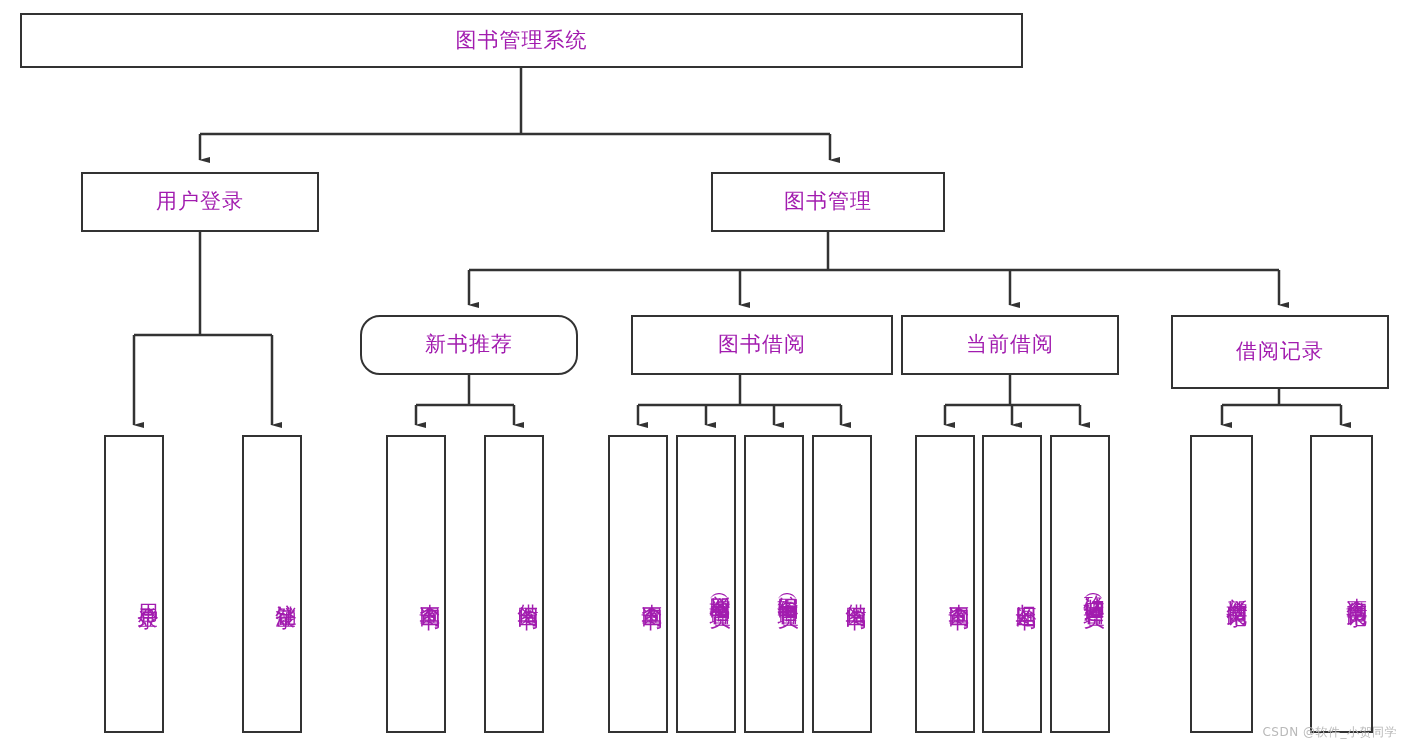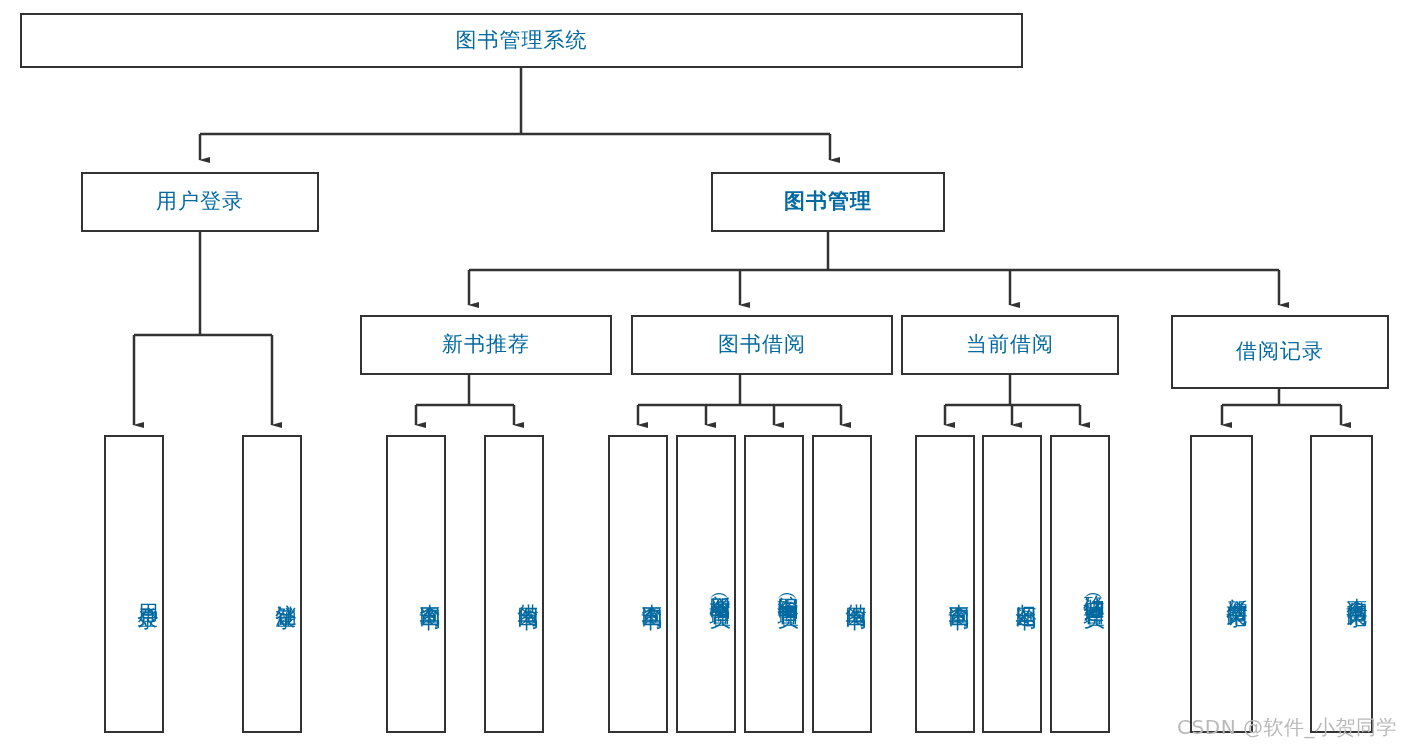--- a/index.html
+++ b/index.html
@@ -24,21 +24,21 @@
     pointer-events: none;
   }
   .node {
     position: absolute;
     box-sizing: border-box;
     border: 2px solid #333333;
     background: #ffffff;
     display: flex;
     align-items: center;
     justify-content: center;
-    color: #0369a1;
+    color: #a21caf;
   }
   .node.horizontal {
     font-size: 21px;
     letter-spacing: 1px;
     line-height: 1.2;
   }
   .node.vertical {
     writing-mode: vertical-rl;
     text-orientation: upright;
     font-size: 21px;
@@ -51,21 +51,21 @@
     padding-top: 6px;
   }
   .node-label {
     display: block;
     white-space: nowrap;
   }
   .watermark {
     position: absolute;
     right: 8px;
     bottom: 6px;
-    font-size: 20px;
+    font-size: 12px;
     color: #b9b9b9;
     letter-spacing: 0.5px;
     white-space: nowrap;
   }
 </style>
 </head>
 <body>
 
 <div id="canvas">
 
@@ -119,25 +119,25 @@
     </g>
   </svg>
 
   <div class="node horizontal" style="left:20px; top:13px; width:1003px; height:55px;">
     <span class="node-label">图书管理系统</span>
   </div>
 
   <div class="node horizontal" style="left:81px; top:172px; width:238px; height:60px;">
     <span class="node-label">用户登录</span>
   </div>
-  <div class="node horizontal" style="left:711px; top:172px; width:234px; height:60px;font-weight:bold;">
+  <div class="node horizontal" style="left:711px; top:172px; width:234px; height:60px;">
     <span class="node-label">图书管理</span>
   </div>
 
-  <div class="node horizontal" style="left:360px; top:315px; width:252px; height:60px;">
+  <div class="node horizontal" style="left:360px; top:315px; width:218px; height:60px;border-radius:20px;">
     <span class="node-label">新书推荐</span>
   </div>
   <div class="node horizontal" style="left:631px; top:315px; width:262px; height:60px;">
     <span class="node-label">图书借阅</span>
   </div>
   <div class="node horizontal" style="left:901px; top:315px; width:218px; height:60px;text-align:right;">
     <span class="node-label">当前借阅</span>
   </div>
   <div class="node horizontal" style="left:1171px; top:315px; width:218px; height:74px;">
     <span class="node-label">借阅记录</span>

